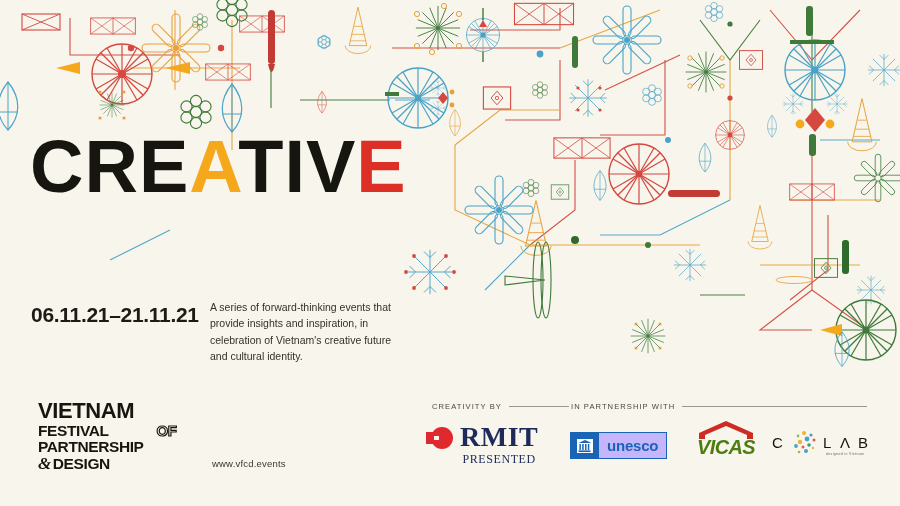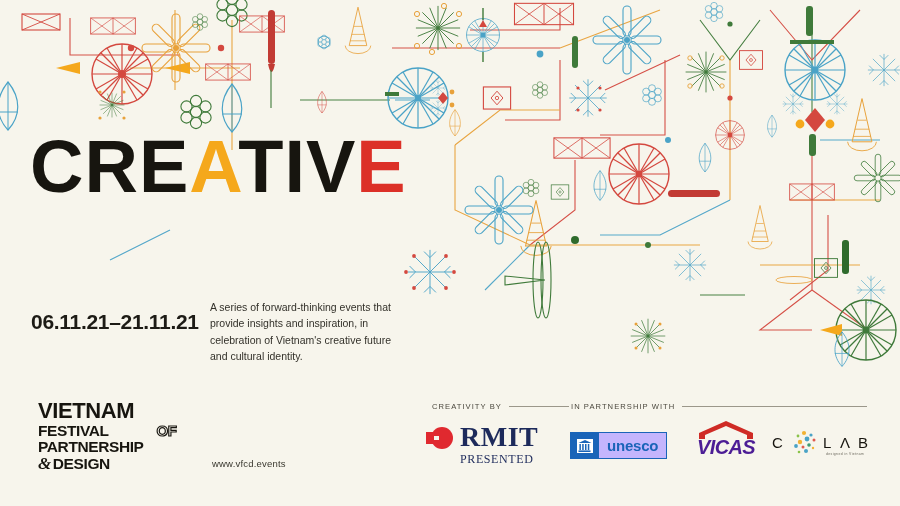--- a/index.html
+++ b/index.html
@@ -28,21 +28,21 @@
     letter-spacing:1px;
   }
   .hl-line.second{margin-top:12px;}
   .ch-a{color:#f5a81c;}
   .ch-e{color:#dc3027;}
 
   
   .dateline{
     position:absolute;left:31px;top:303px;
     font-weight:bold;font-size:21px;color:#1d1b15;
-    letter-spacing:-0.3px;white-space:nowrap;margin-top:7px;
+    letter-spacing:-0.3px;white-space:nowrap;
   }
   .blurb{
     position:absolute;left:210px;top:299px;width:195px;
     font-size:10.5px;line-height:1.55;color:#33312a;
   }
 
   
   .fest-logo{position:absolute;left:38px;top:400px;width:120px;}
   .fest-row{
     font-weight:bold;font-size:15.5px;letter-spacing:-0.4px;
@@ -80,21 +80,21 @@
   .rmit-mark .circ{
     position:absolute;right:0;top:1px;width:22px;height:22px;border-radius:50%;
     background:#e0292f;
   }
   .rmit-mark .tab{
     position:absolute;left:0;top:6px;width:10px;height:12px;background:#e0292f;
   }
   .rmit-mark .notch{
     position:absolute;left:8px;top:10px;width:5px;height:4px;background:#f7f5ec;
   }
-  .rmit-text{display:flex;flex-direction:column;align-items:flex-start;}
+  .rmit-text{display:flex;flex-direction:column;align-items:center;}
   .rmit-name{
     font-family:"Liberation Serif", serif;font-weight:bold;font-size:28px;
     color:#1d2a5b;letter-spacing:0.5px;line-height:0.95;
   }
   .rmit-sub{
     font-family:"Liberation Serif", serif;font-size:12px;color:#1d2a5b;
     letter-spacing:0.6px;margin-top:1px;
   }
 
   
@@ -108,21 +108,21 @@
   .unesco-word{
     display:flex;align-items:center;padding:0 8px;
     font-weight:bold;font-size:15px;color:#1a64b8;letter-spacing:-0.2px;
   }
 
   
   .vicas{position:absolute;left:695px;top:420px;width:62px;height:42px;}
   .vicas-word{
     position:absolute;left:0;top:16px;width:62px;text-align:center;
     font-family:"Liberation Sans", sans-serif;font-weight:bold;font-style:italic;
-    font-size:20px;color:#4c1d95;letter-spacing:-0.6px;
+    font-size:20px;color:#4d7c0f;letter-spacing:-0.6px;
   }
 
   
   .colab{position:absolute;left:770px;top:430px;width:100px;height:30px;}
   .colab-letters{
     position:absolute;left:0;top:4px;width:100px;height:20px;
     font-size:15px;color:#17150f;letter-spacing:1px;
   }
   .colab-letters span{position:absolute;top:0;font-family:"Liberation Sans", sans-serif;}
   .cl-c{left:2px;}

